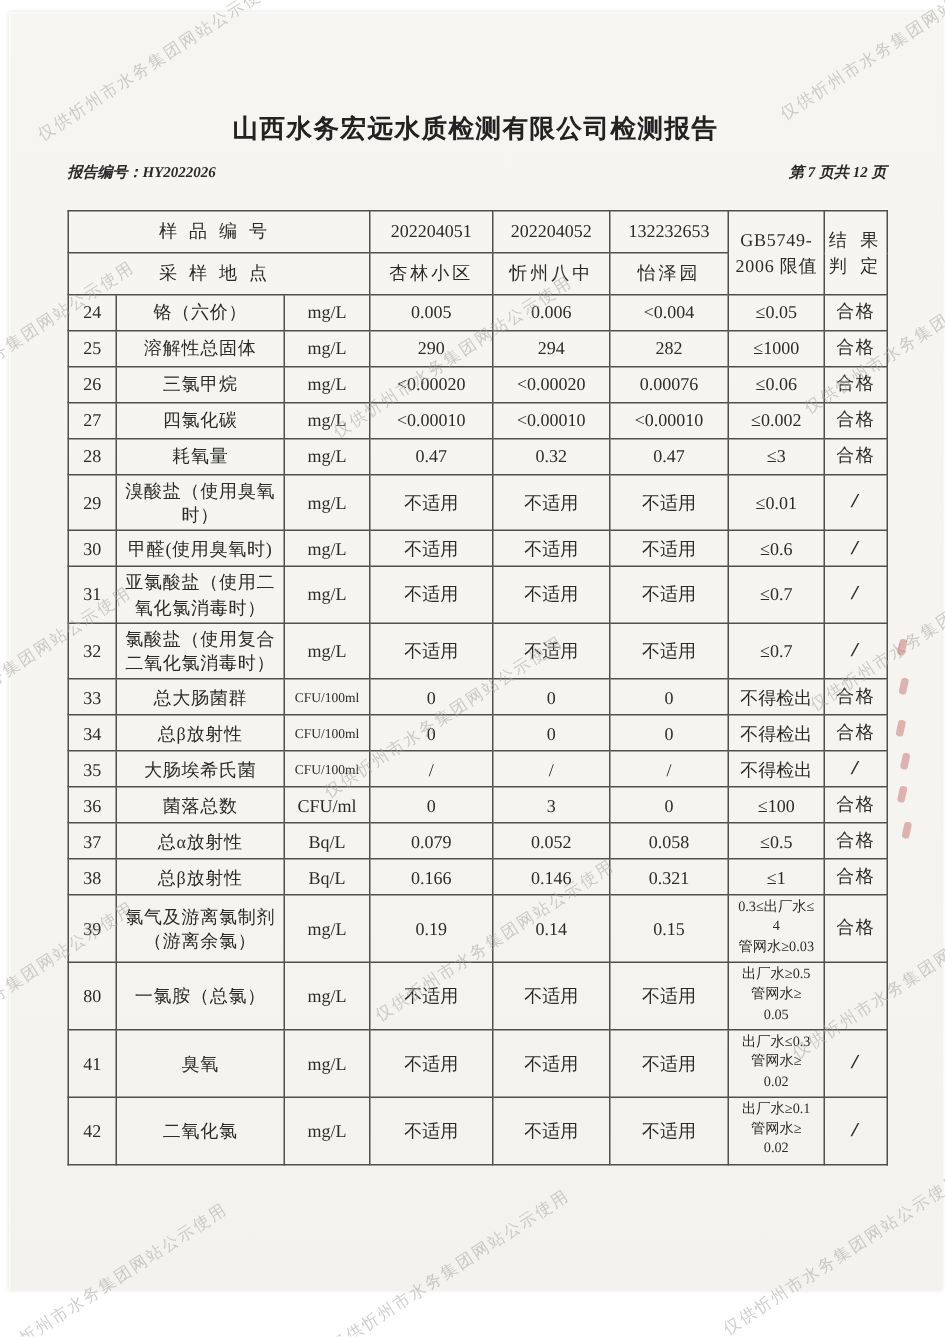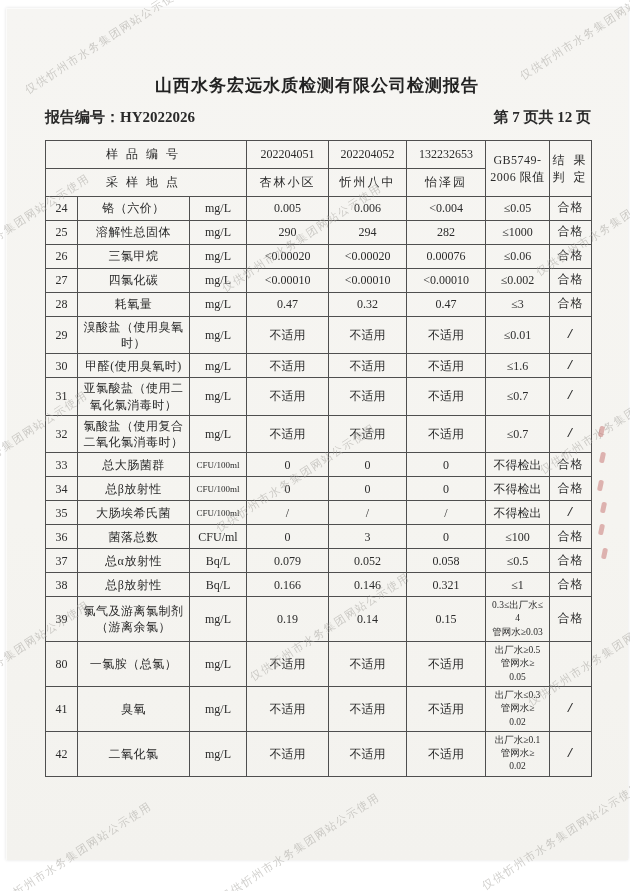--- a/index.html
+++ b/index.html
@@ -40,21 +40,21 @@
   .doc-title {
     position:absolute; left:0; top:66px; width:622px;
     text-align:center;
     font-size:17px; font-weight:bold;
     letter-spacing:1px;
     color:#222;
   }
   .meta-row {
     position:absolute; left:39px; top:100px; width:546px;
     display:flex; justify-content:space-between;
-    font-size:15px; font-weight:bold; color:#2a2a2a;
+    font-size:10px; font-weight:bold; color:#2a2a2a;font-style:italic;
   }
   table.report {
     position:absolute; left:39px; top:132px;
     width:546px;
     border-collapse:collapse;
     table-layout:fixed;
     z-index:2;
   }
   table.report td, table.report th {
     border:1px solid #4f4f4f;
@@ -181,21 +181,21 @@
           <td class="col-limit">≤0.01</td>
           <td class="col-result">/</td>
         </tr>
         <tr>
           <td class="col-no">30</td>
           <td class="col-name">甲醛(使用臭氧时)</td>
           <td class="col-unit">mg/L</td>
           <td class="col-val">不适用</td>
           <td class="col-val">不适用</td>
           <td class="col-val">不适用</td>
-          <td class="col-limit">≤1.6</td>
+          <td class="col-limit">≤0.6</td>
           <td class="col-result">/</td>
         </tr>
         <tr>
           <td class="col-no">31</td>
           <td class="col-name">亚氯酸盐（使用二氧化氯消毒时）</td>
           <td class="col-unit">mg/L</td>
           <td class="col-val">不适用</td>
           <td class="col-val">不适用</td>
           <td class="col-val">不适用</td>
           <td class="col-limit">≤0.7</td>

